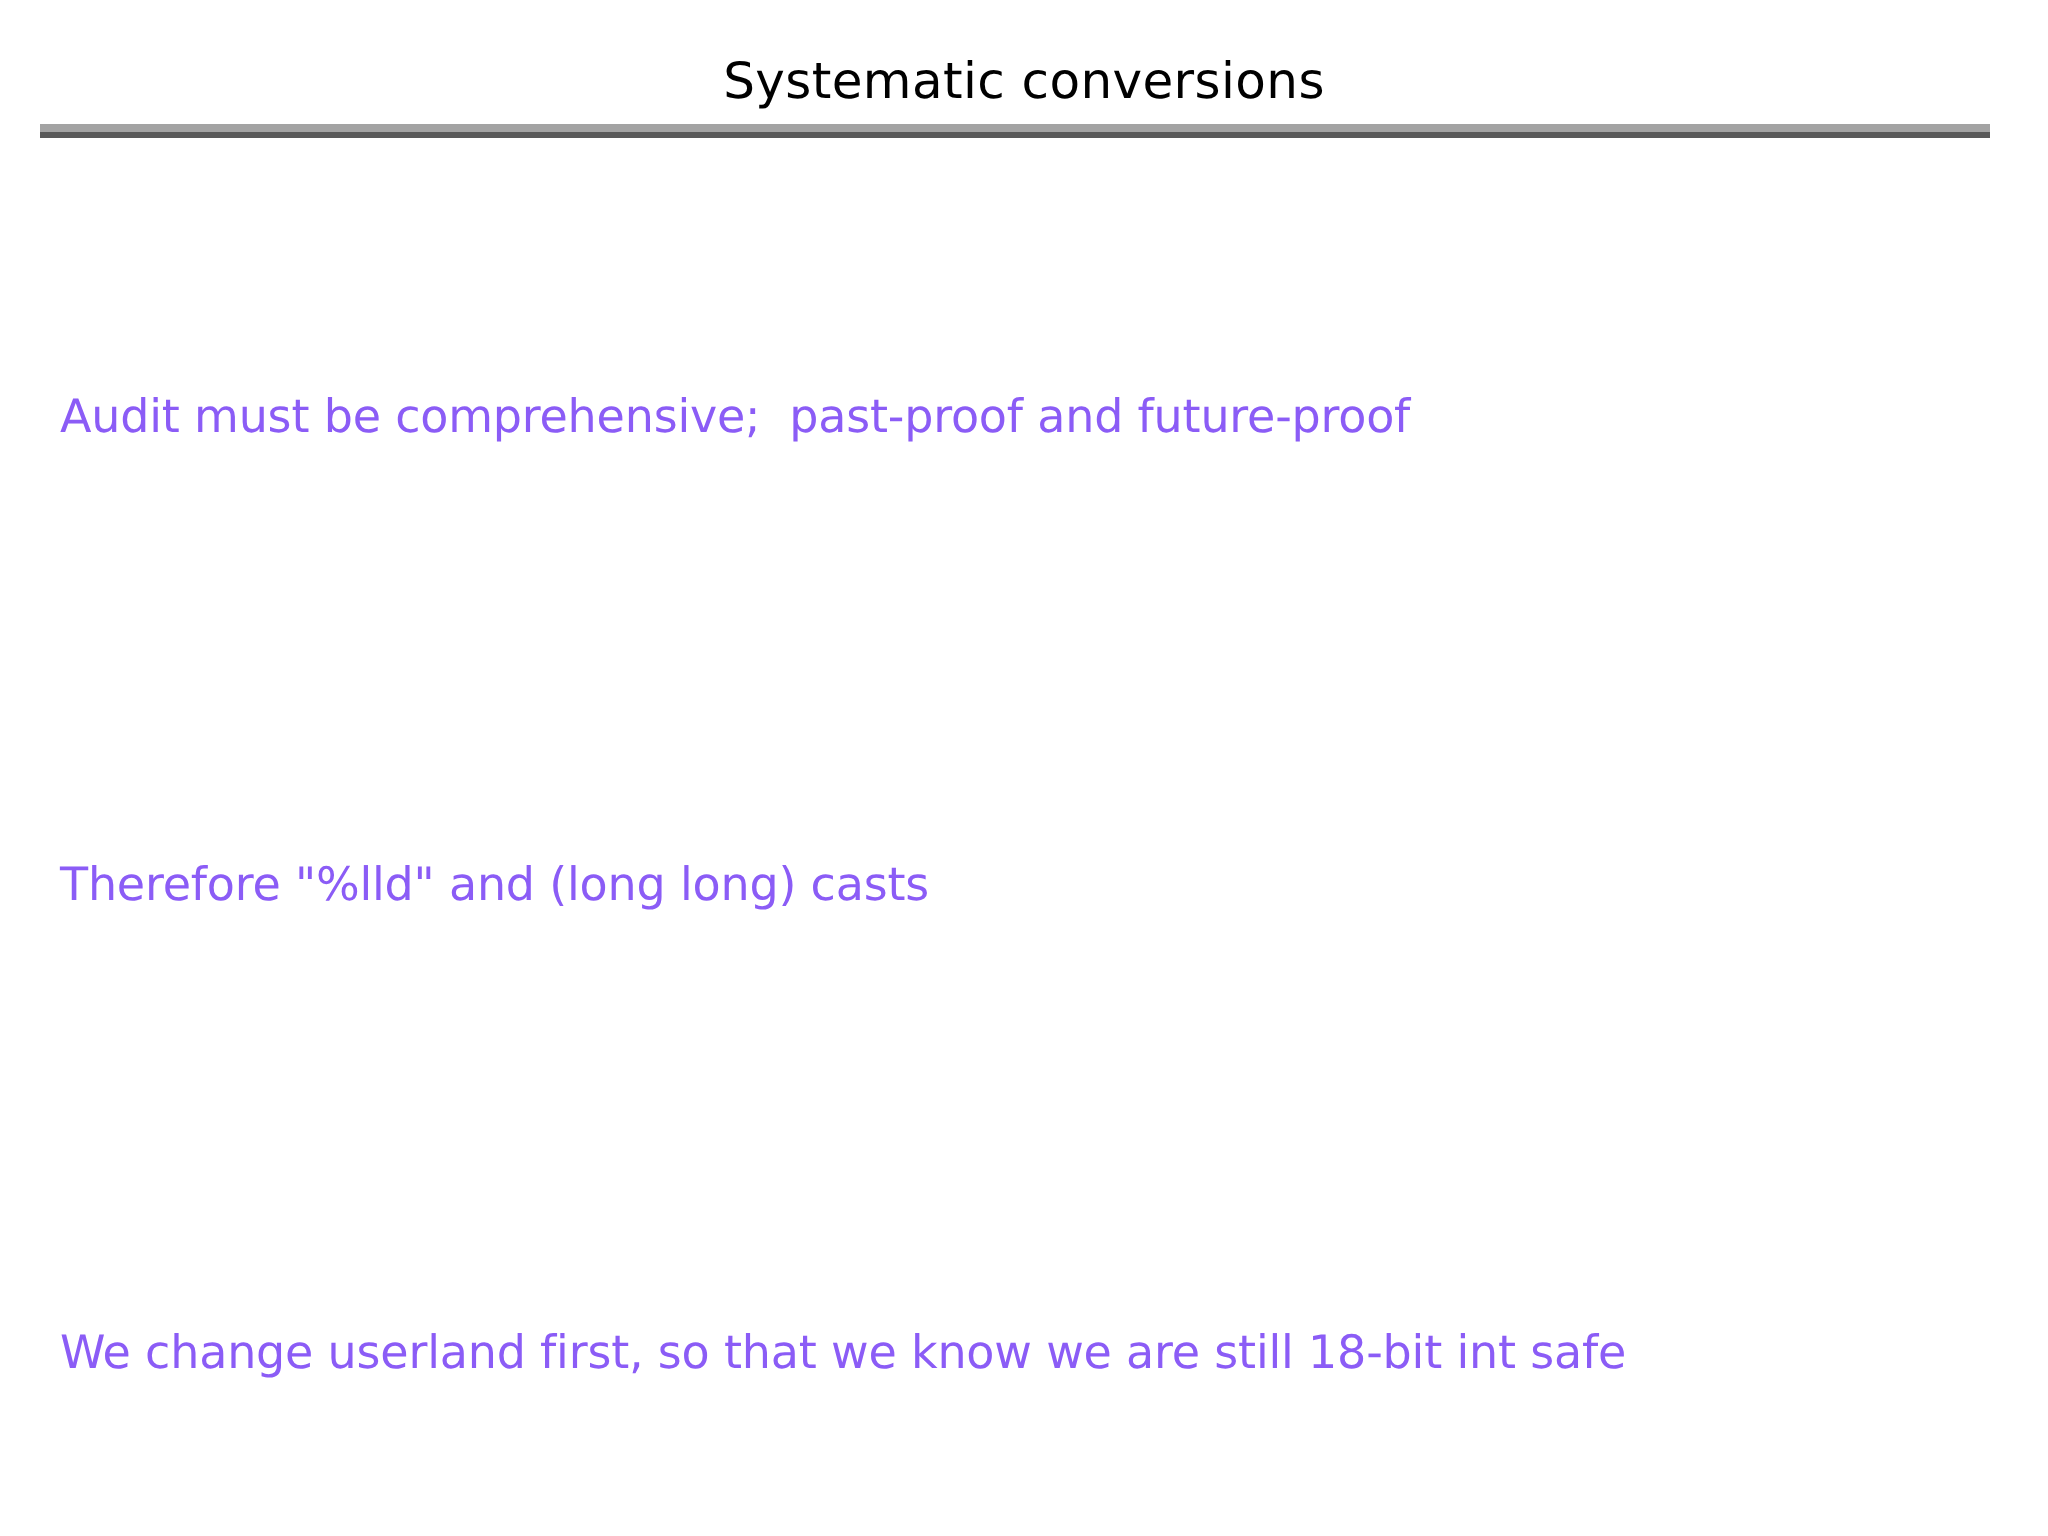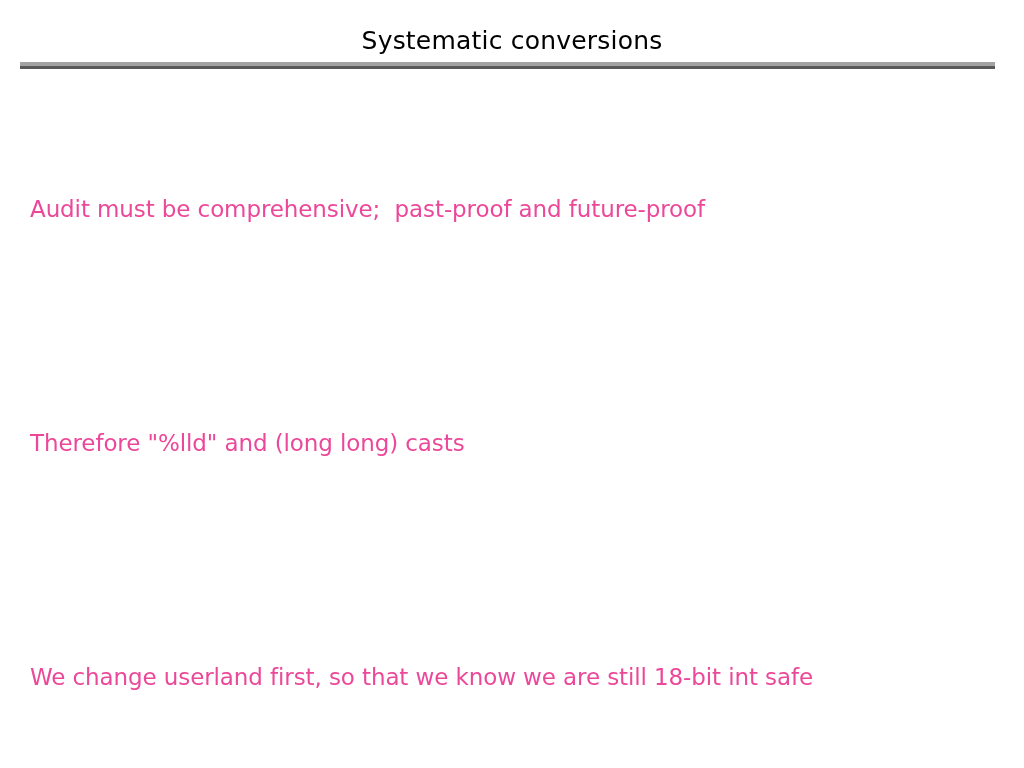--- a/index.html
+++ b/index.html
@@ -66,21 +66,21 @@
 
   
   .body-area {
     position: absolute;
     left: 30px;
     top: 112px;
     width: 975px;
   }
 
   .bullet-block {
-    color: #ec4899;
+    color: #8b5cf6;
     font-family: "DejaVu Sans", sans-serif;
     font-size: 23px;
     font-weight: 400;
     line-height: 39px;
     letter-spacing: -0.1px;
     margin: 0 0 39px 0;
     white-space: pre;
   }
   .bullet-block:last-child {
     margin-bottom: 0;

